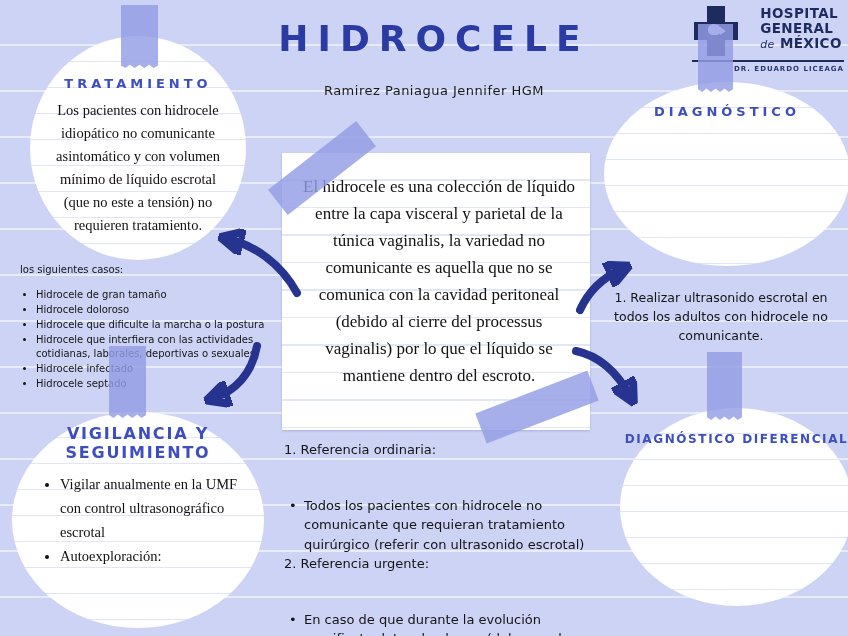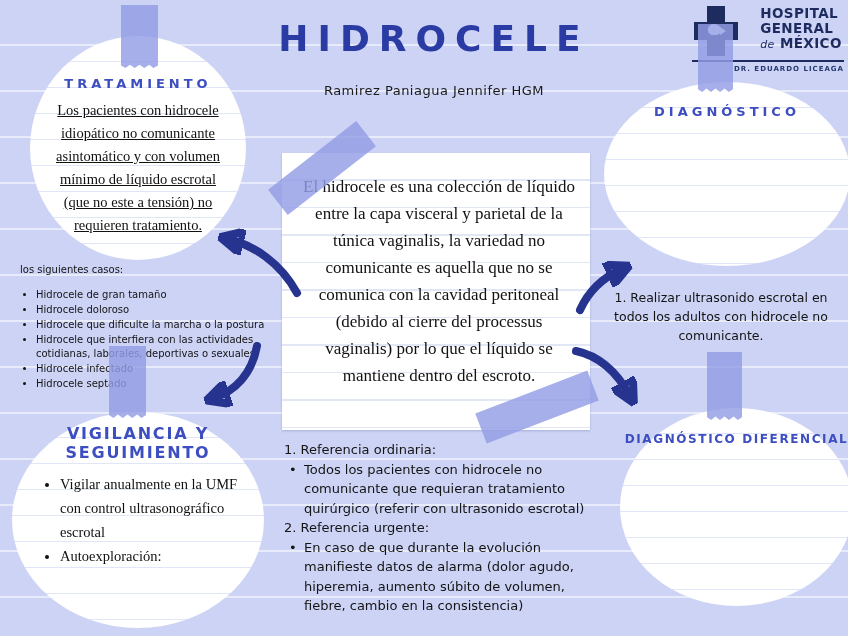--- a/index.html
+++ b/index.html
@@ -28,21 +28,21 @@
 
   .sec-heading{
     font-family:"DejaVu Sans", sans-serif;font-weight:bold;color:#3d4ec1;
     font-size:13px;letter-spacing:4px;margin:0 0 8px 0;
   }
   #circle-vigilancia .sec-heading{font-size:16px;letter-spacing:1.8px;}
   #circle-diferencial .sec-heading{font-size:12px;letter-spacing:1.6px;}
 
   .serif-text{
     font-family:"Liberation Serif", serif;color:#111;
-    font-size:14.5px;line-height:23px;margin:0 auto;text-decoration:underline;
+    font-size:14.5px;line-height:23px;margin:0 auto;
   }
   #circle-tratamiento .serif-text{width:182px;}
   #circle-diagnostico .serif-text{width:222px;font-size:14px;line-height:22px;}
 
   .circle ul{
     font-family:"Liberation Serif", serif;color:#111;text-align:left;
     margin:10px 0 0 0;font-size:14.5px;line-height:24px;
   }
   #circle-vigilancia ul{padding-left:48px;width:190px;}
   #circle-diferencial ul{padding-left:72px;width:140px;font-size:15px;}
@@ -95,21 +95,21 @@
 
   
   .hand{font-family:"DejaVu Sans", sans-serif;color:#141414;z-index:2;position:absolute;}
   #surgical-note{left:20px;top:263px;width:254px;font-size:10px;line-height:14px;}
   #surgical-note .line{display:block;}
   #surgical-note ul{margin:11px 0 0 0;padding-left:16px;}
   #surgical-note li{margin-bottom:1px;}
   #ultrasound-note{left:598px;top:288px;width:246px;font-size:12.5px;line-height:19px;text-align:center;}
   #referencias{left:284px;top:440px;width:302px;font-size:13px;line-height:19.5px;}
   #referencias .num-line{display:block;}
-  .ref-bullet{position:relative;padding-left:20px;}
+  .ref-bullet{position:relative;padding-left:20px;margin-top:36px;}
   .ref-bullet::before{content:"•";position:absolute;left:5px;top:0;}
 
   
   .arrows{position:absolute;left:0;top:0;z-index:2;pointer-events:none;}
   .arrows path{stroke:#26338f;stroke-width:8;fill:none;stroke-linecap:round;}
 </style>
 </head>
 <body>
 
 <div class="bg-lines"></div>

